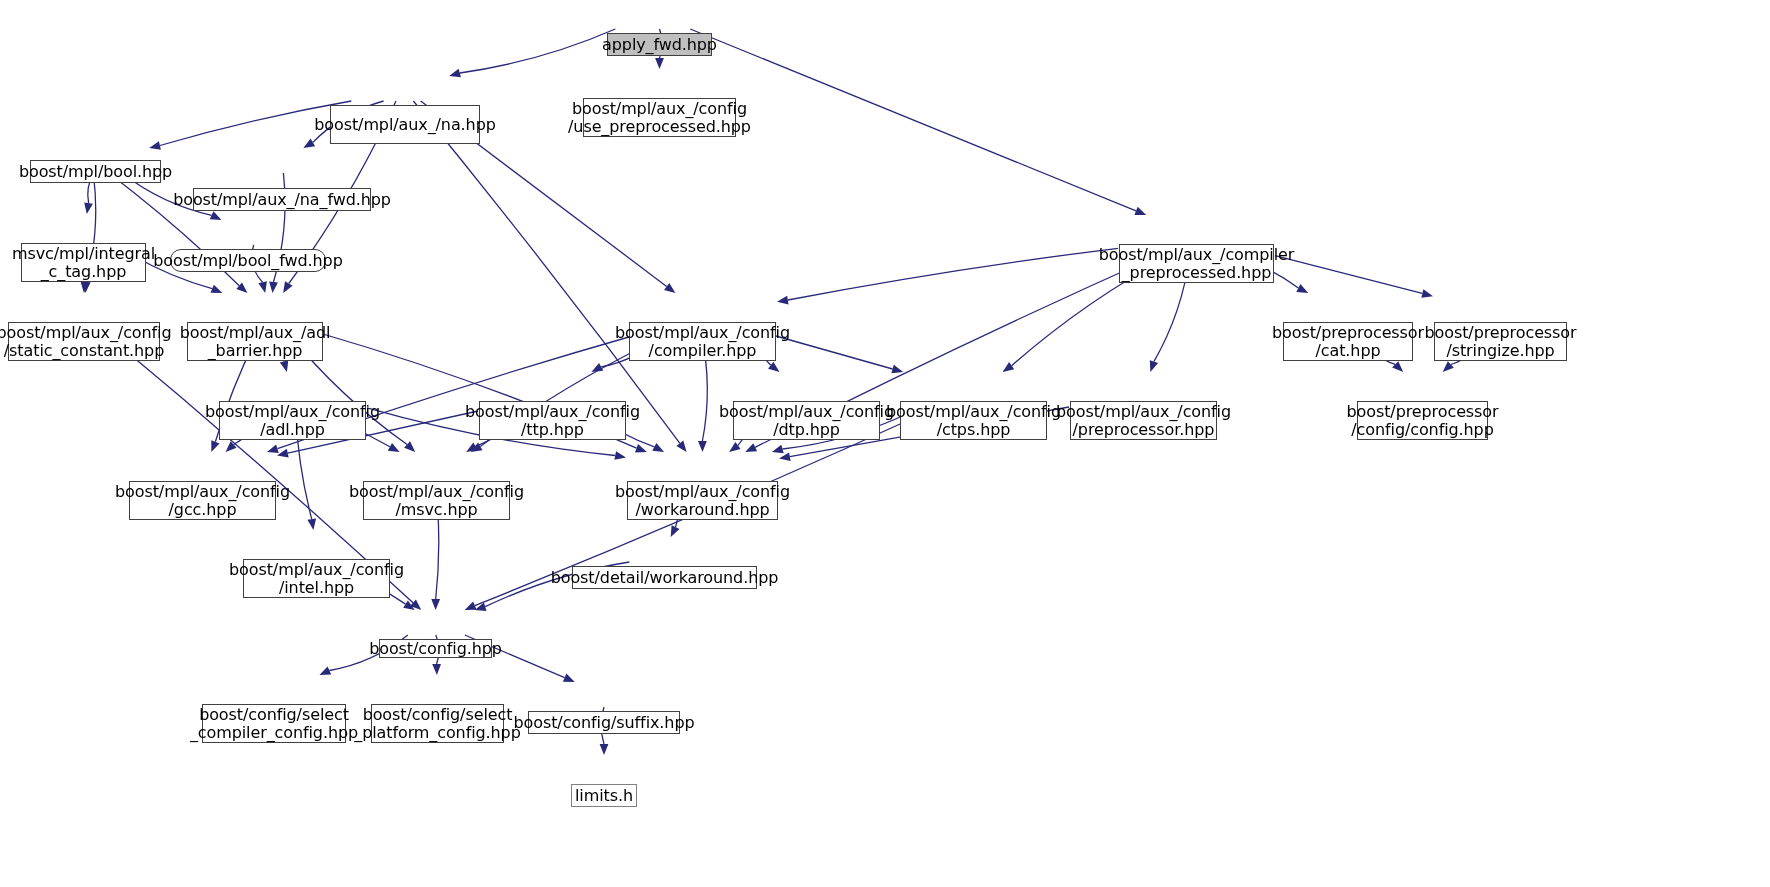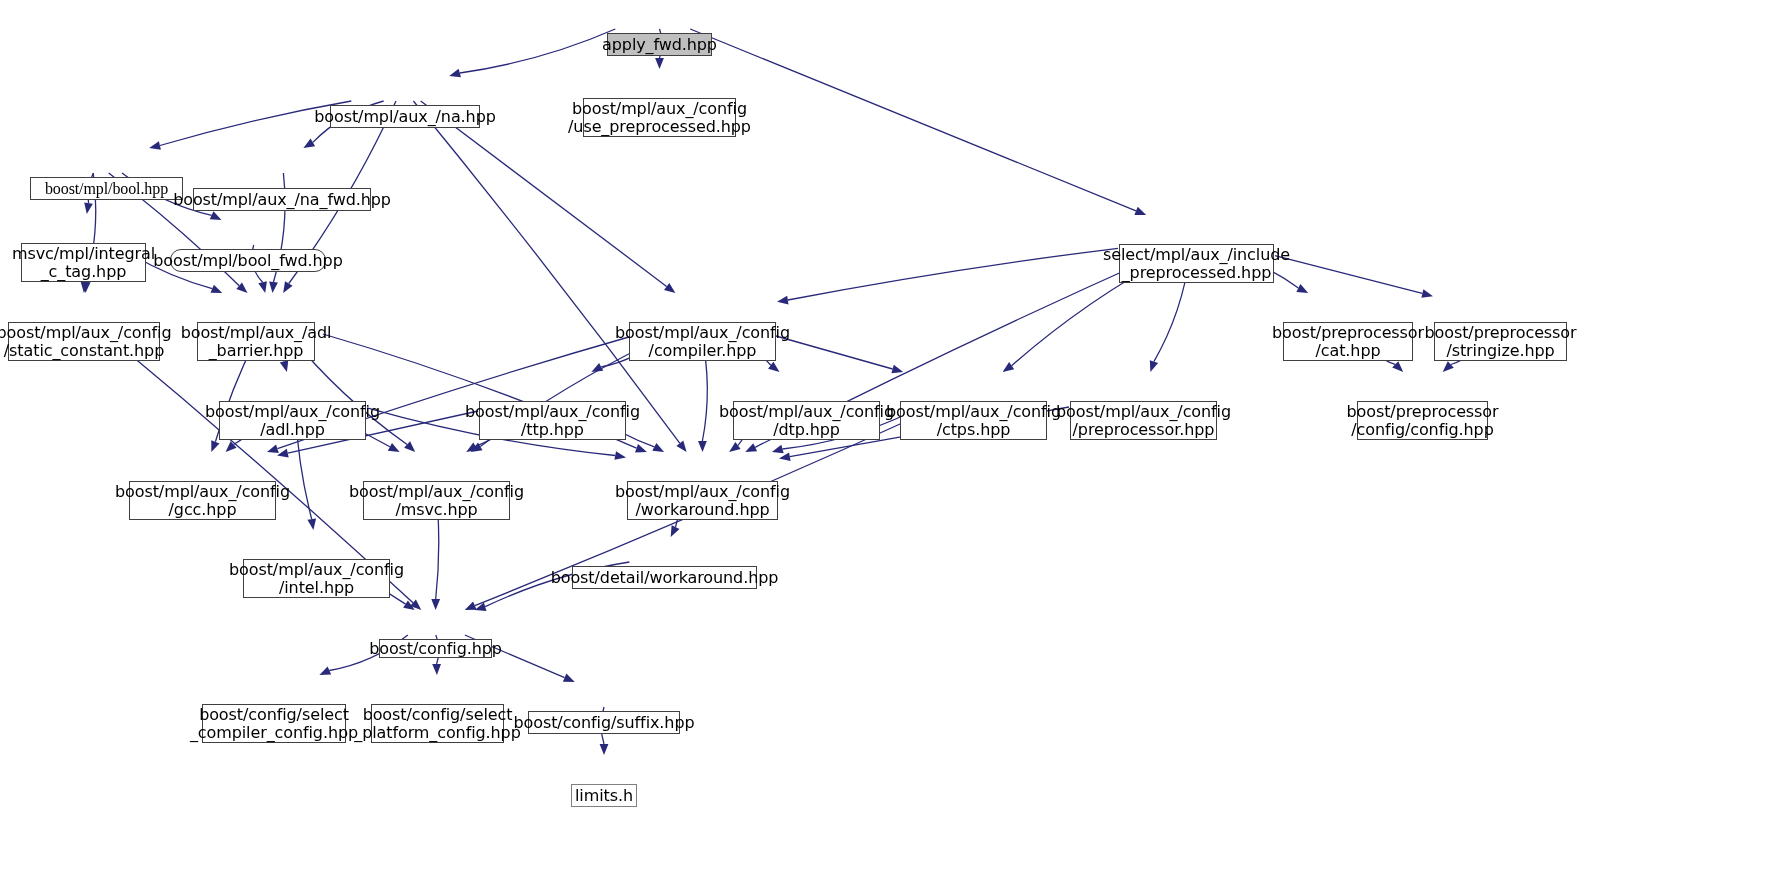--- a/index.html
+++ b/index.html
@@ -124,31 +124,31 @@
       <polygon points="436.9,675.0 432.2,664.1 441.0,663.9" fill="#29297a"></polygon>
       <path d="M 464.8 635.0 Q 514.7 656.3 564.6 677.7" fill="none" stroke="#29297a" stroke-width="1.3"></path>
       <polygon points="574.7,682.0 562.9,681.7 566.4,673.6" fill="#29297a"></polygon>
       <path d="M 604.0 707.0 Q 598.5 725.5 604.0 744.0" fill="none" stroke="#29297a" stroke-width="1.3"></path>
       <polygon points="604.0,755.0 599.6,744.0 608.4,744.0" fill="#29297a"></polygon>
     </svg>
   <div id="nodes">
       <div class="node root" style="left: 607px; top: 5px; width: 105px; height: 23px;">apply_fwd.hpp</div>
       <div class="node" style="left: 583px; top: 70px; width: 153px; height: 39px;">boost/mpl/aux_/config
 /use_preprocessed.hpp</div>
-      <div class="node" style="left: 330px; top: 77px; width: 150px; height: 23px;">boost/mpl/aux_/na.hpp</div>
-      <div class="node" style="left: 30px; top: 149px; width: 153px; height: 23px; font-family: Liberation Serif, serif;">boost/mpl/bool.hpp</div>
+      <div class="node" style="left: 330px; top: 77px; width: 150px; height: 39px;">boost/mpl/aux_/na.hpp</div>
+      <div class="node" style="left: 30px; top: 132px; width: 131px; height: 23px;">boost/mpl/bool.hpp</div>
       <div class="node" style="left: 193px; top: 160px; width: 178px; height: 23px;">boost/mpl/aux_/na_fwd.hpp</div>
       <div class="node" style="left: 21px; top: 215px; width: 125px; height: 39px;">msvc/mpl/integral
 _c_tag.hpp</div>
       <div class="node" style="left: 170px; top: 221px; width: 156px; height: 23px; border-radius: 11px;">boost/mpl/bool_fwd.hpp</div>
       <div class="node" style="left: 8px; top: 294px; width: 152px; height: 39px;">boost/mpl/aux_/config
 /static_constant.hpp</div>
-      <div class="node" style="left: 197px; top: 294px; width: 118px; height: 39px;">boost/mpl/aux_/adl
+      <div class="node" style="left: 187px; top: 294px; width: 136px; height: 39px;">boost/mpl/aux_/adl
 _barrier.hpp</div>
-      <div class="node" style="left: 1119px; top: 216px; width: 155px; height: 39px;">select/mpl/aux_/include
+      <div class="node" style="left: 1119px; top: 216px; width: 155px; height: 39px;">boost/mpl/aux_/compiler
 _preprocessed.hpp</div>
       <div class="node" style="left: 1283px; top: 294px; width: 130px; height: 39px;">boost/preprocessor
 /cat.hpp</div>
       <div class="node" style="left: 1434px; top: 294px; width: 133px; height: 39px;">boost/preprocessor
 /stringize.hpp</div>
       <div class="node" style="left: 629px; top: 294px; width: 147px; height: 39px;">boost/mpl/aux_/config
 /compiler.hpp</div>
       <div class="node" style="left: 219px; top: 373px; width: 147px; height: 39px;">boost/mpl/aux_/config
 /adl.hpp</div>
       <div class="node" style="left: 479px; top: 373px; width: 147px; height: 39px;">boost/mpl/aux_/config

